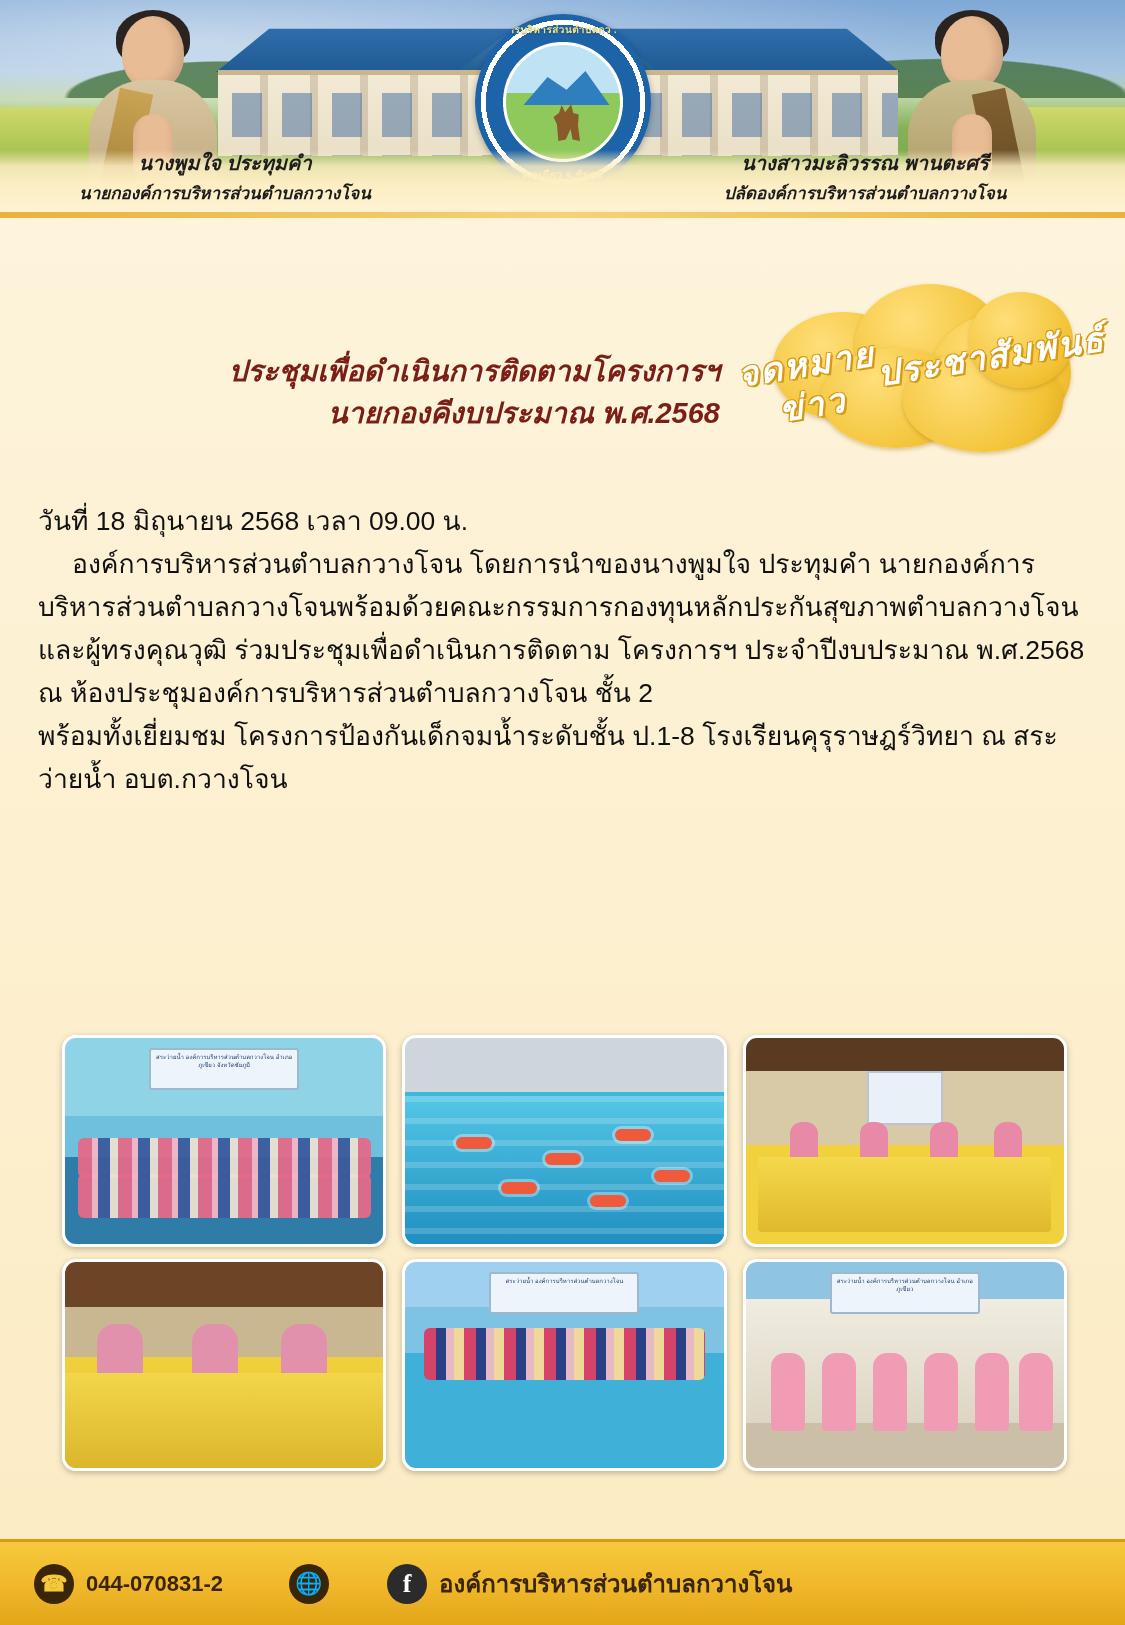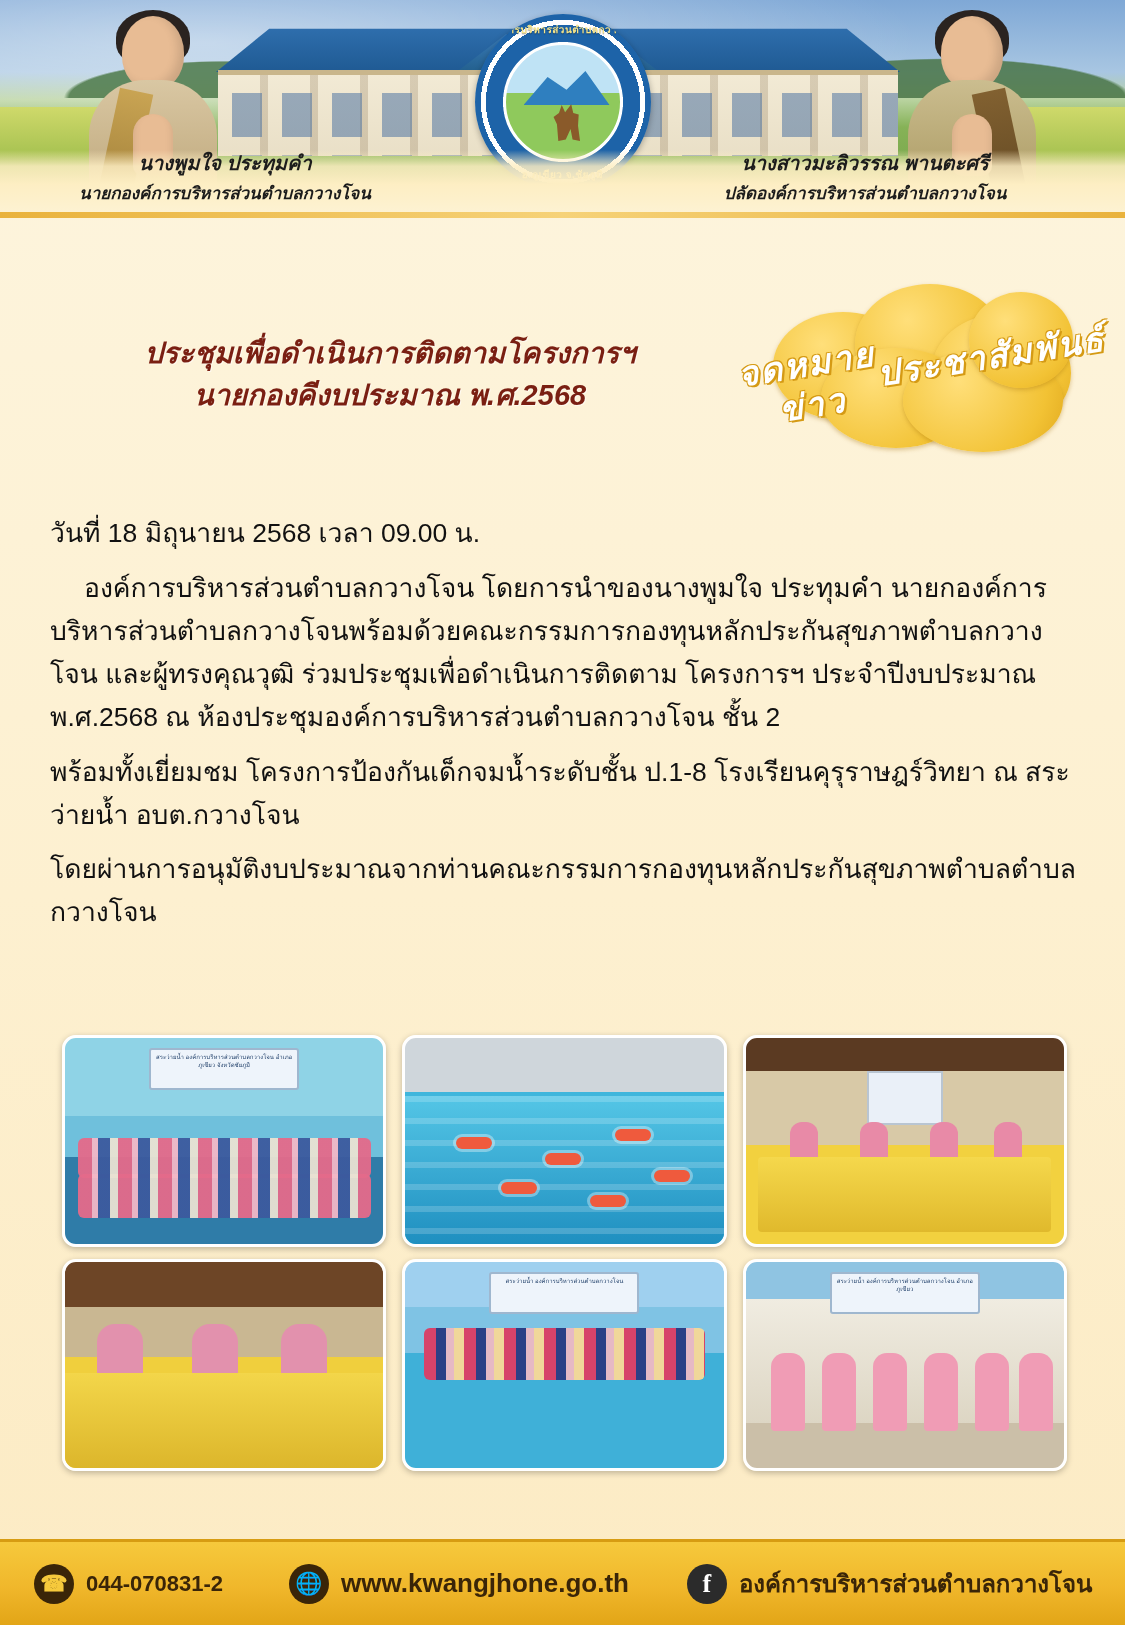--- a/index.html
+++ b/index.html
@@ -160,21 +160,21 @@
   .name-line1 { font-size:20px; font-weight:bold; font-style:italic; }
   .name-line2 { font-size:17px; font-weight:bold; font-style:italic; }
 
   .divider {
     position:absolute; left:0; right:0; top:212px; height:6px;
     background: linear-gradient(90deg,#e9b23c,#f6d278,#e9b23c);
   }
 
   
   .title-wrap {
-    position:absolute; left:60px; top:332px; width:660px; text-align:center;
+    position:absolute; left:60px; top:350px; width:660px; text-align:right;
   }
   .title-line {
     font-size:29px; font-weight:bold; font-style:italic; color:#7a1f12;
     line-height:1.45;
     text-shadow: 1px 1px 0 rgba(255,255,255,.6);
   }
 
   
   .blob {
     position:absolute; right:42px; top:278px; width:320px; height:178px;
@@ -198,21 +198,21 @@
     text-shadow: 2px 2px 0 #d59a14, -1px -1px 0 #d59a14, 1px -1px 0 #d59a14, -1px 1px 0 #d59a14;
     text-align:center; line-height:1.2;
     padding: 0 16px;
   }
 
   
   .body-text {
     position:absolute; left:38px; top:500px; width:1055px;
     color:#111; font-size:26.5px; line-height:1.62;
   }
-  .body-text p { margin:12px; }
+  .body-text p { margin:0; }
   .body-text p.indent { text-indent:34px; }
 
   
   .photos {
     position:absolute; left:62px; top:1035px; width:1005px;
     display:grid; grid-template-columns: repeat(3, 1fr);
     gap: 12px 16px;
   }
   .photo {
     position:relative; height:212px; border-radius:14px; overflow:hidden;
@@ -360,21 +360,20 @@
 
   <div class="title-wrap">
     <div class="title-line">ประชุมเพื่อดำเนินการติดตามโครงการฯ</div>
     <div class="title-line">นายกองคีงบประมาณ พ.ศ.2568</div>
   </div>
 
   <div class="body-text">
     <p>วันที่ 18 มิถุนายน 2568 เวลา 09.00 น.</p>
     <p class="indent">องค์การบริหารส่วนตำบลกวางโจน โดยการนำของนางพูมใจ ประทุมคำ นายกองค์การบริหารส่วนตำบลกวางโจนพร้อมด้วยคณะกรรมการกองทุนหลักประกันสุขภาพตำบลกวางโจน และผู้ทรงคุณวุฒิ ร่วมประชุมเพื่อดำเนินการติดตาม โครงการฯ ประจำปีงบประมาณ พ.ศ.2568 ณ ห้องประชุมองค์การบริหารส่วนตำบลกวางโจน ชั้น 2</p>
     <p>พร้อมทั้งเยี่ยมชม โครงการป้องกันเด็กจมน้ำระดับชั้น ป.1-8 โรงเรียนคุรุราษฎร์วิทยา ณ สระว่ายน้ำ อบต.กวางโจน</p>
-    <p>โดยผ่านการอนุมัติงบประมาณจากท่านคณะกรรมการกองทุนหลักประกันสุขภาพตำบลตำบลกวางโจน</p>
   </div>
 
   <div class="photos">
 
     <div class="photo p1">
       <div class="ph-cap">สระว่ายน้ำ องค์การบริหารส่วนตำบลกวางโจน อำเภอภูเขียว จังหวัดชัยภูมิ</div>
       <div class="row r1"></div>
       <div class="row r2"></div>
     </div>
 
@@ -421,21 +420,20 @@
     </div>
   </div>
 
   <div class="footer">
     <div class="f-item f-phone">
       <span class="ic-circle">☎</span>
       <span>044-070831-2</span>
     </div>
     <div class="f-item f-web">
       <span class="ic-circle ic-globe">🌐</span>
-      <span>www.kwangjhone.go.th</span>
     </div>
     <div class="f-item f-fb">
       <span class="ic-circle ic-fb">f</span>
       <span>องค์การบริหารส่วนตำบลกวางโจน</span>
     </div>
   </div>
 
 </div>
 
 </body></html>

